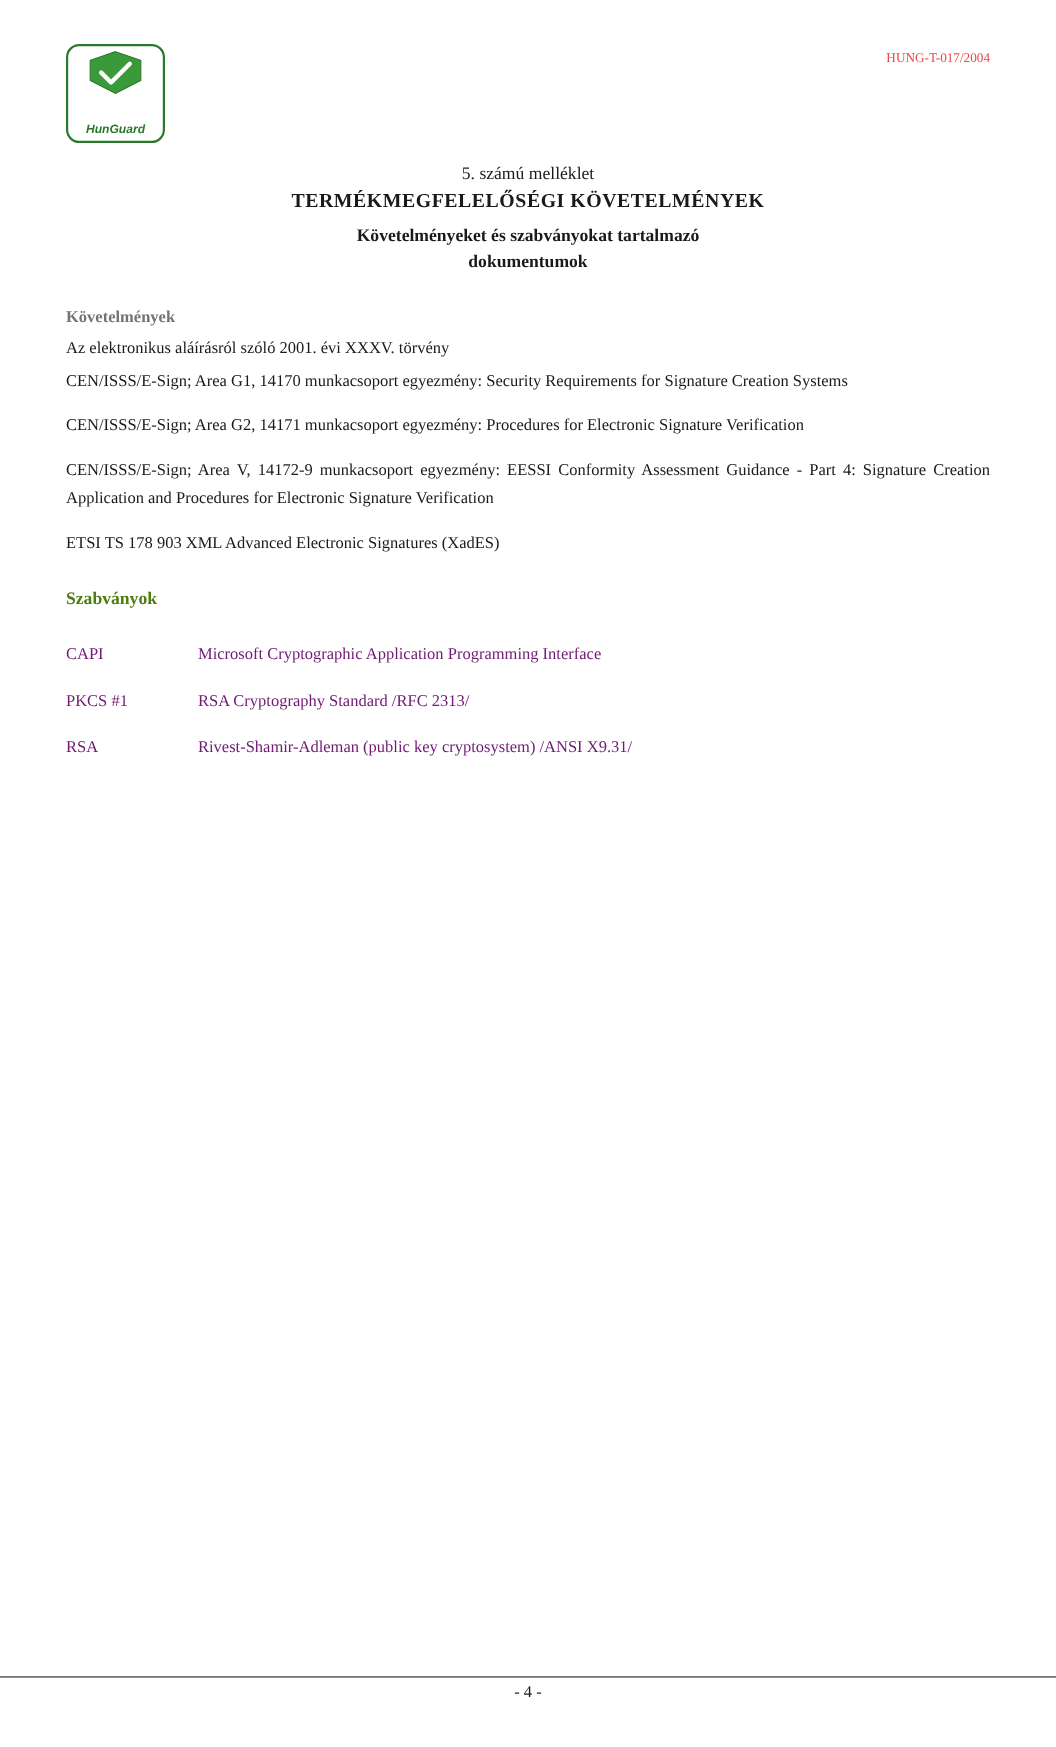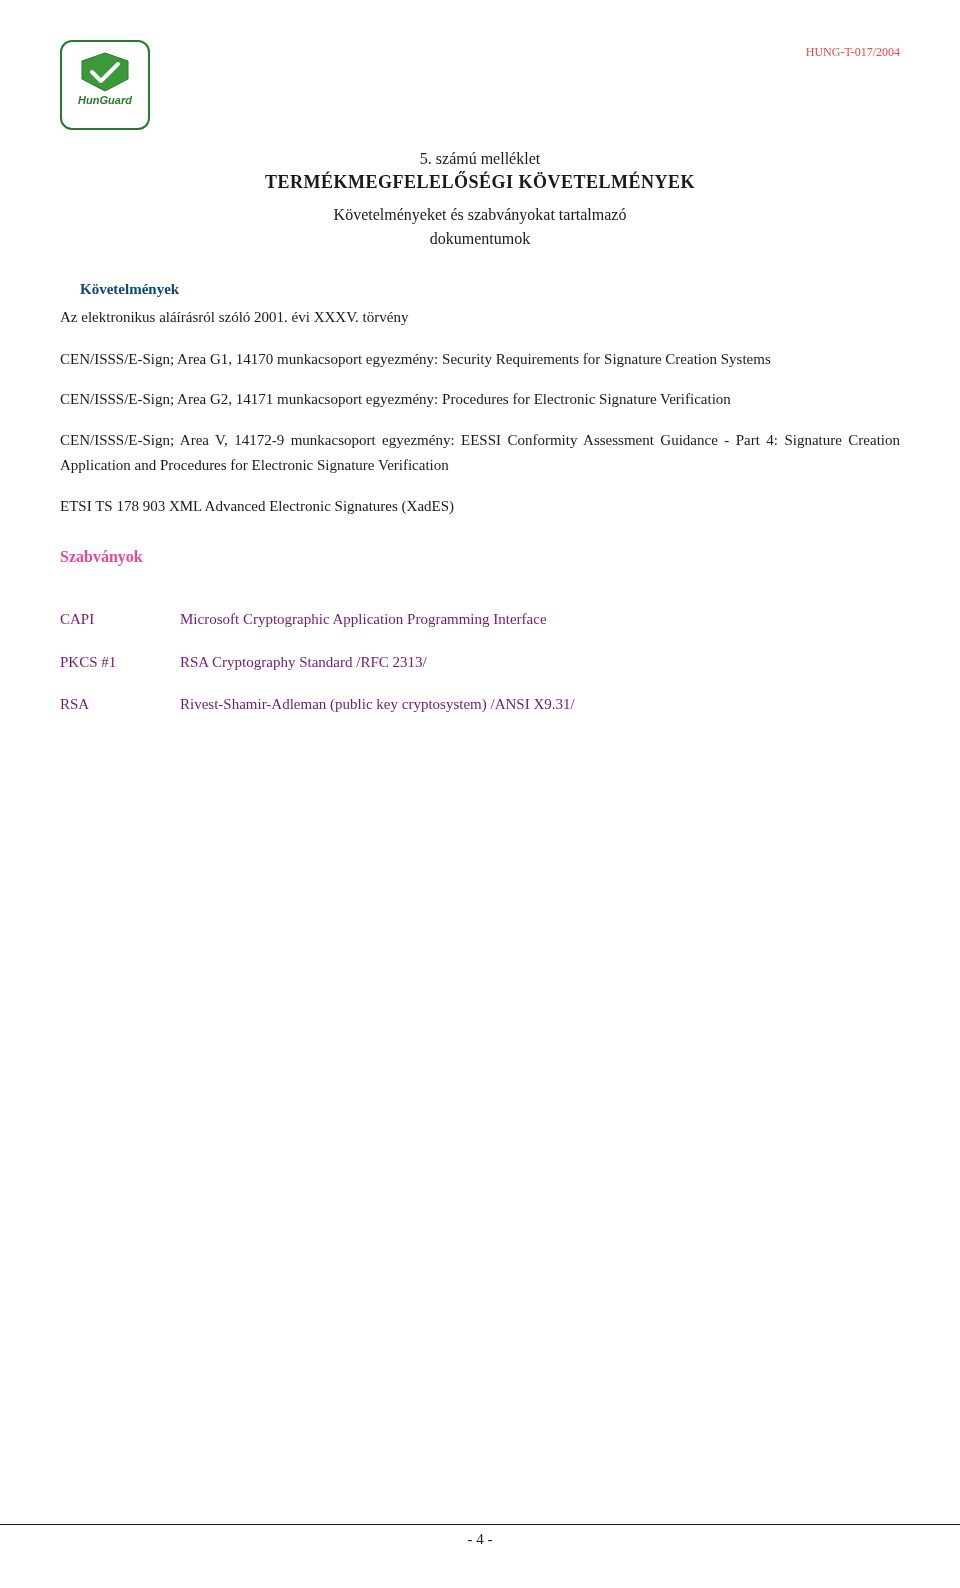--- a/index.html
+++ b/index.html
@@ -34,23 +34,23 @@
     }
 
     .logo-box {
       width: 90px;
       height: 90px;
       border: 2px solid #2a7a2a;
       border-radius: 12px;
       display: flex;
       flex-direction: column;
       align-items: center;
-      justify-content: flex-end;
+      justify-content: space-between;
       background: #ffffff;
-      padding: 22px;
+      padding: 4px;
     }
 
     .logo-checkmark {
       width: 50px;
       height: 40px;
       display: flex;
       align-items: center;
       justify-content: center;
     }
 
@@ -86,38 +86,37 @@
     .title-main {
       font-size: 18px;
       font-weight: bold;
       color: #1a1a1a;
       margin-bottom: 10px;
       letter-spacing: 0.5px;
     }
 
     .title-desc {
       font-size: 16px;
-      font-weight: normal;
+      font-weight: bold;
       color: #1a1a1a;
       line-height: 1.5;
     }
 
     .section-heading {
       font-size: 15px;
       font-weight: bold;
-      color: #0c4a6e;
+      color: #737373;
       margin-bottom: 8px;
       margin-top: 20px;
-      margin-left: 20px;
     }
 
     .intro-text {
       font-size: 15px;
       color: #1a1a1a;
-      margin-bottom: 18px;
+      margin-bottom: 6px;
       line-height: 1.5;
     }
 
     .requirements-block {
       margin-bottom: 20px;
     }
 
     .req-paragraph {
       font-size: 15px;
       color: #1a1a1a;
@@ -126,22 +125,22 @@
       text-align: justify;
     }
 
     .standards-section {
       margin-top: 30px;
     }
 
     .standards-heading {
       font-size: 16px;
       font-weight: bold;
-      color: #ec4899;
-      margin-bottom: 32px;
+      color: #4d7c0f;
+      margin-bottom: 20px;
     }
 
     .standards-table {
       width: 100%;
       border-collapse: collapse;
       margin-bottom: 10px;
     }
 
     .standards-table tr {
       border-bottom: none;

